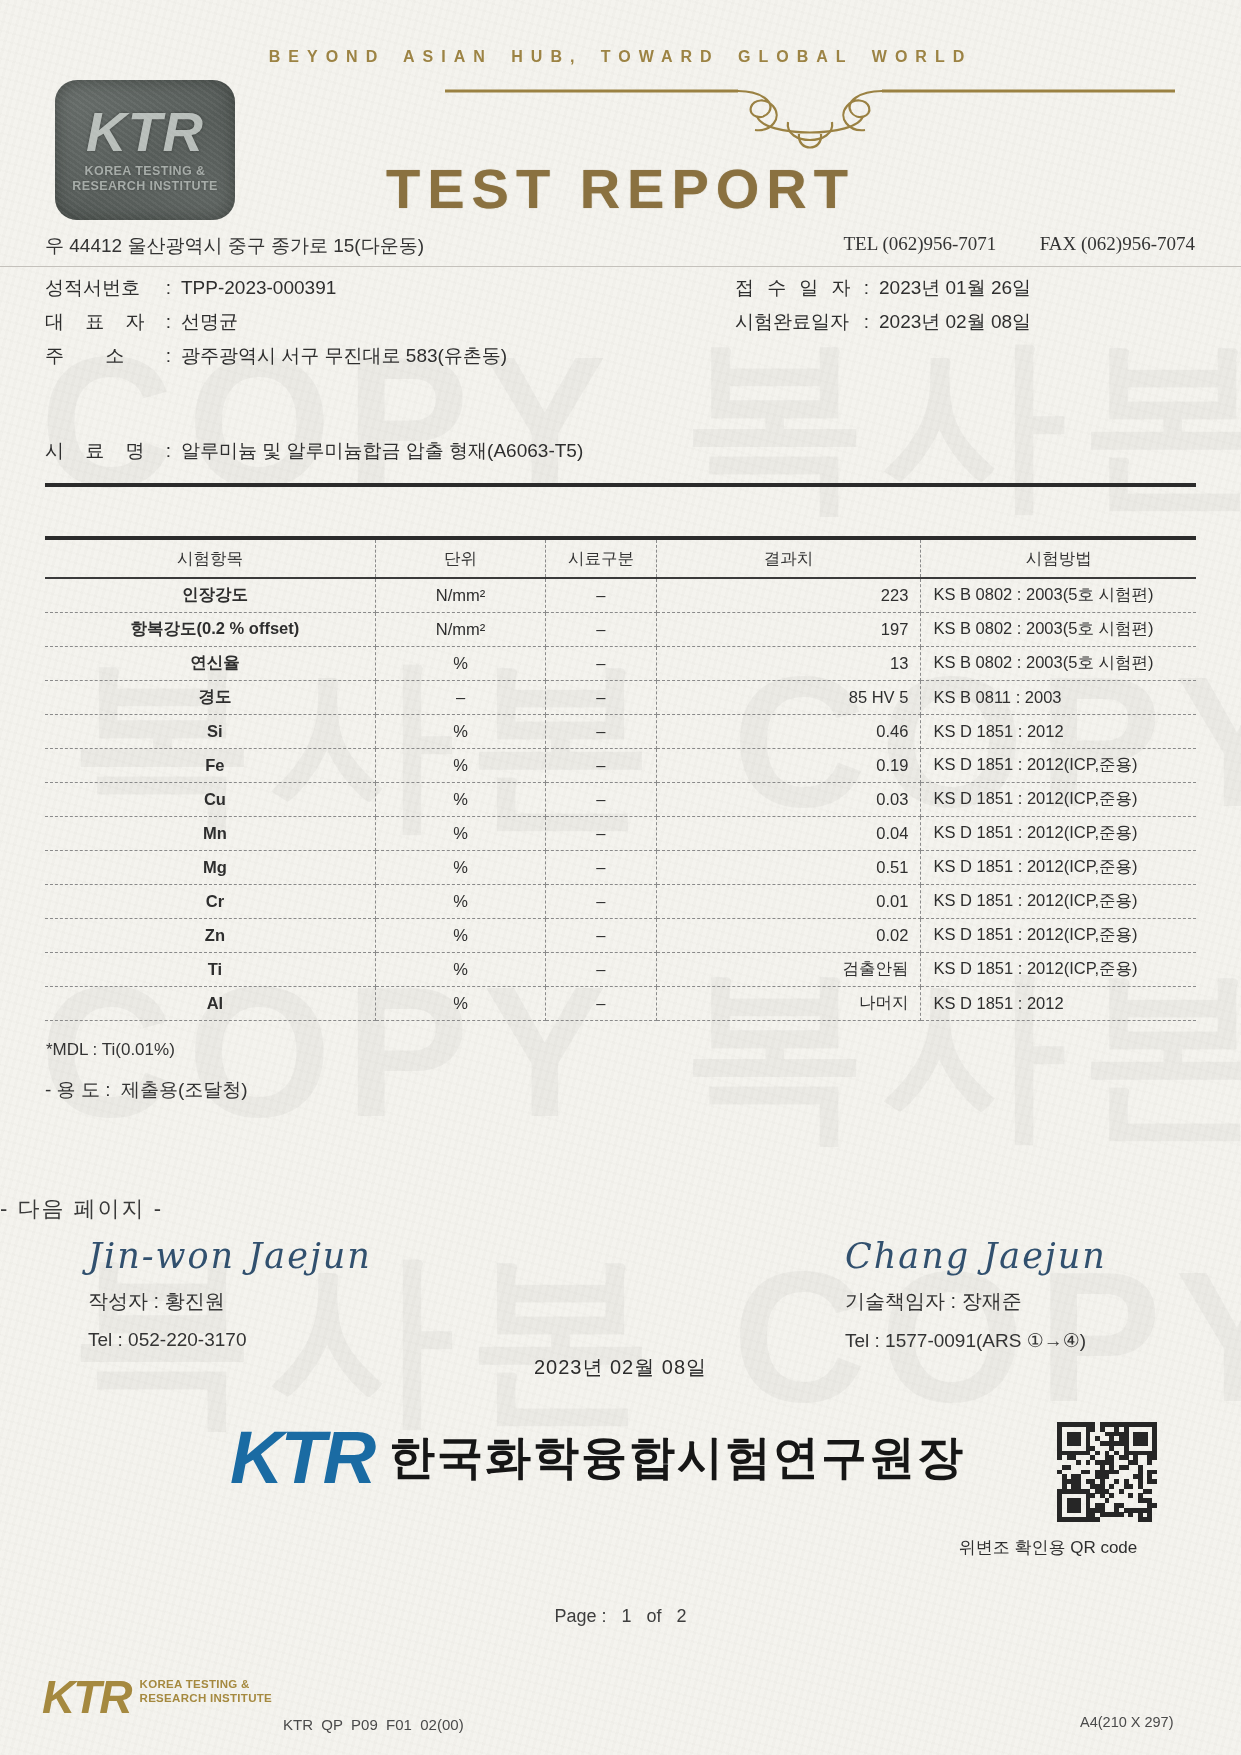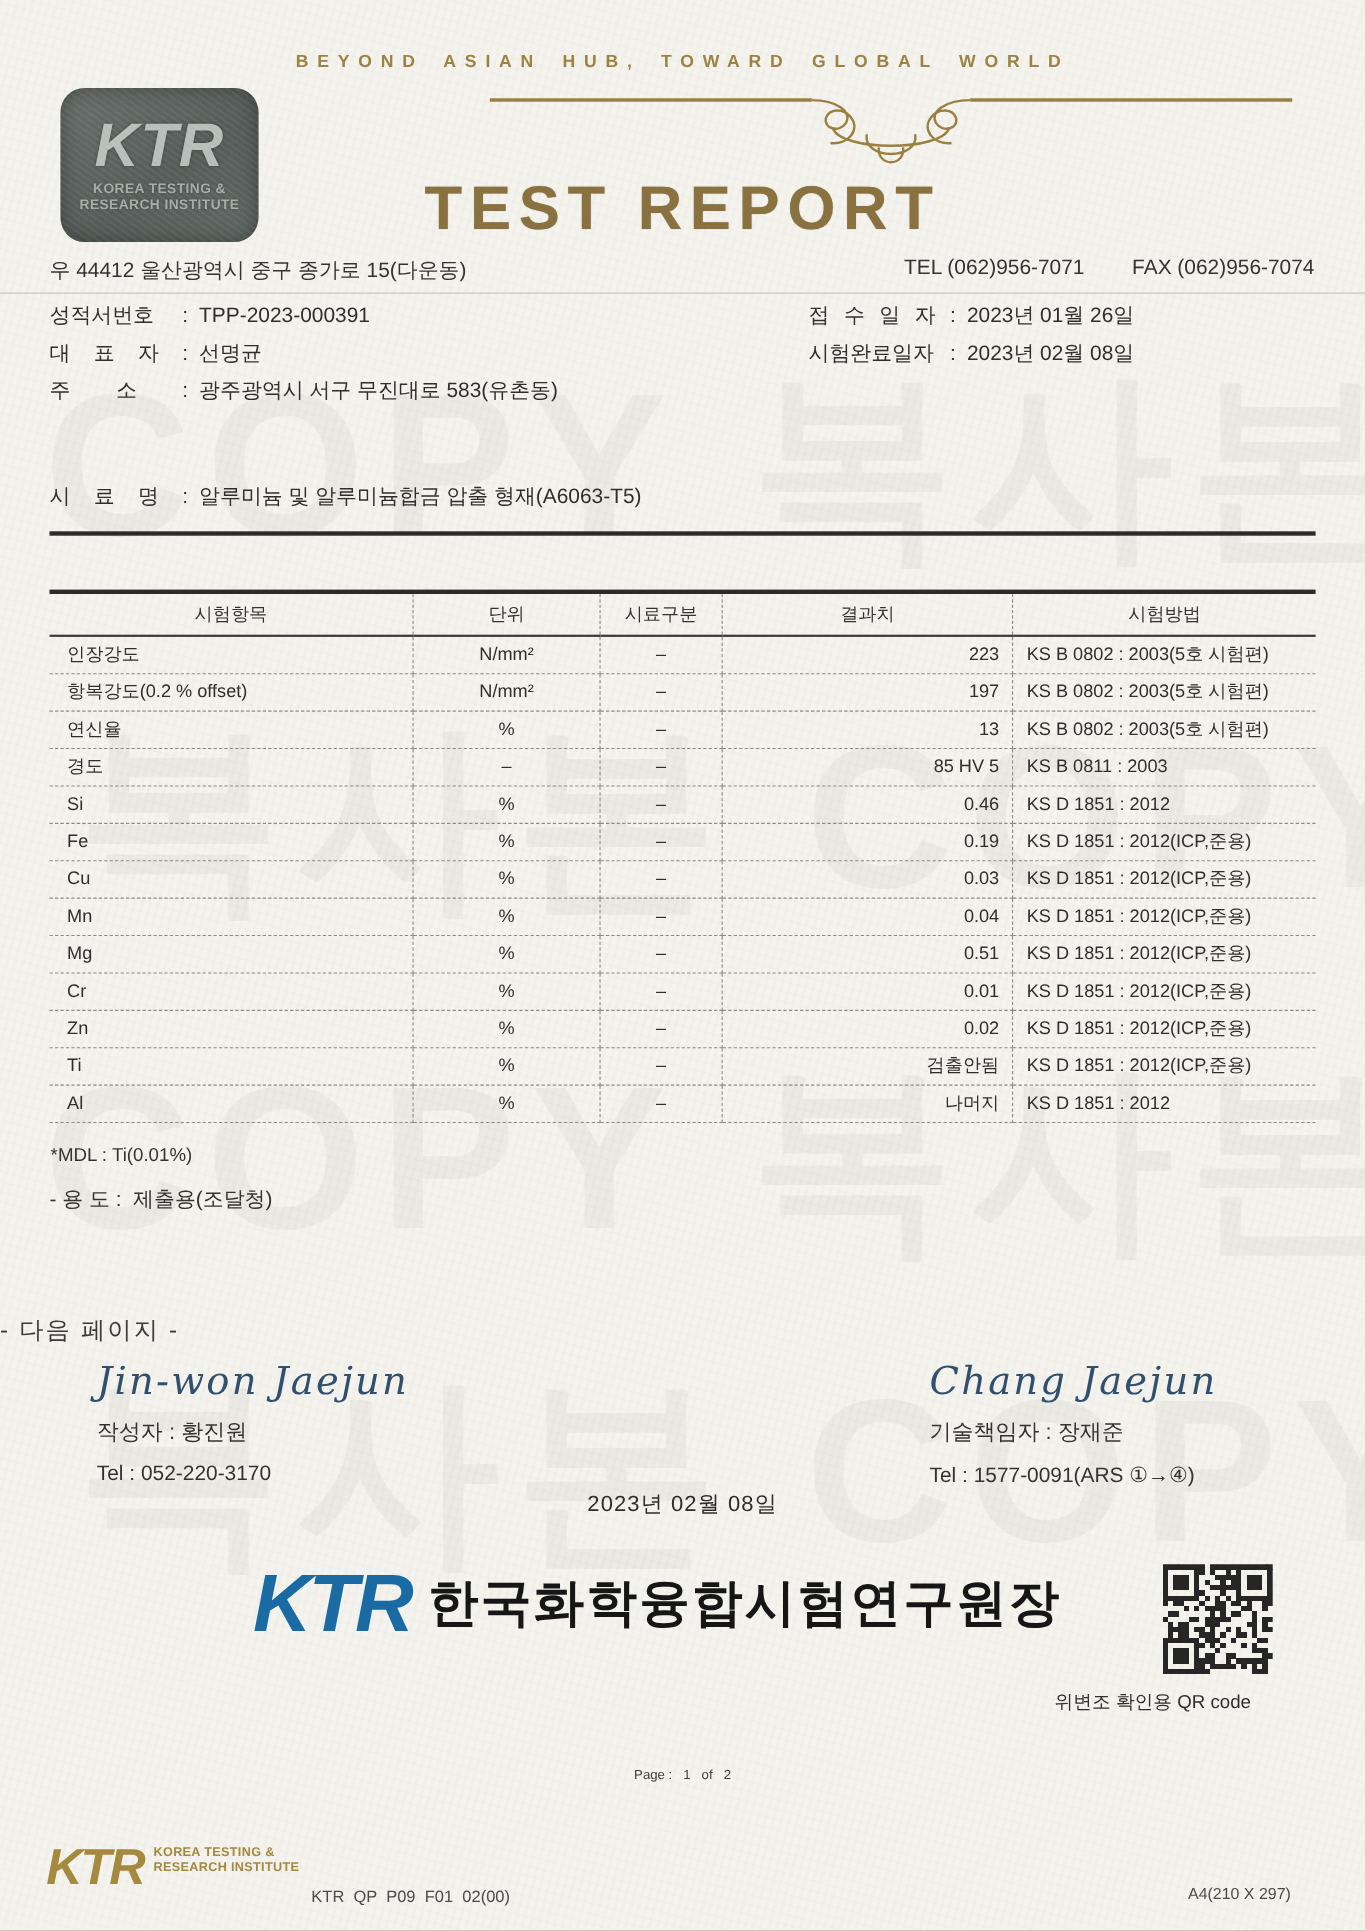--- a/index.html
+++ b/index.html
@@ -31,21 +31,21 @@
   .stamp-ktr { font-size:56px; font-weight:700; font-style:italic; color:#cdd3cf; opacity:.82;
            letter-spacing:1px; text-shadow:0 0 3px rgba(20,22,20,.6); line-height:52px; }
   .stamp-sub { font-size:12.5px; font-weight:700; color:#c3c9c5; opacity:.72; letter-spacing:.4px;
            line-height:15px; text-align:center; margin-top:6px; text-shadow:0 0 2px rgba(20,22,20,.5); }
   .report-title { top:156px; width:100%; text-align:center; font-size:56px; font-weight:700;
            letter-spacing:7px; color:#8a7140; text-shadow:0 0 1px rgba(110,88,40,.55); }
 
   
   .addr { top:233px; left:45px; font-size:19px; color:#333; }
   .telfax { top:233px; right:46px; font-size:19px; color:#333; }
-  .telfax span { margin-left:38px; }
+  .telfax span { margin-left:38px;font-family:Liberation Serif, serif; }
   .telfax span:first-child { margin-left:0; }
 
   .info-rule { top:266px; left:0px; width:1241px; height:1px; background:#c4c1bb; }
 
   
   .info-left  { top:271px; left:45px;  width:640px; font-size:19px; }
   .info-right { top:271px; left:735px; width:480px; font-size:19px; }
   .info-line  { line-height:34px; white-space:nowrap; }
   .lbl   { display:inline-block; width:126px; text-align-last:justify; margin-right:10px; }
   .lbl-r { display:inline-block; width:134px; text-align-last:justify; margin-right:10px; }
@@ -55,21 +55,21 @@
   .rule-top { top:483px; left:45px; width:1151px; height:4px; background:#2b2b2b; }
   .results-title { top:496px; width:100%; text-align:center; font-size:25px; font-weight:700;
                    letter-spacing:10px; color:#222; }
   .tbl-wrap { top:536px; left:45px; width:1151px; border-top:4px solid #2b2b2b; }
   table.results { width:100%; border-collapse:collapse; table-layout:fixed; font-size:16.5px; color:#2e2e2e; }
   .results th { font-weight:400; height:38px; border-bottom:2px solid #3a3a3a; border-right:1px dashed #8a8a8a;
                 text-align:center; color:#333; }
   .results th:last-child { border-right:none; }
   .results td { height:34px; border-bottom:1px dashed #8a8a8a; border-right:1px dashed #8a8a8a; padding:0 6px; }
   .results td:last-child { border-right:none; }
-  .results td.c0 { text-align:left; padding-left:16px; }
+  .results td.c0 { text-align:center; padding-left:16px;font-weight:bold; }
   .results td.c1, .results td.c2 { text-align:center; }
   .results td.c3 { text-align:right; padding-right:12px; }
   .results td.c4 { text-align:left; padding-left:12px; }
   .footnote { top:1040px; left:46px; font-size:17px; color:#333; }
   .usage    { top:1077px; left:45px; font-size:19px; color:#333; white-space:pre; }
 
   .next-page { top:1194px; width:100%; text-align:left; font-size:22px; color:#3a3a3a; letter-spacing:2px; }
 
   
   .sig { position:absolute; top:1236px; }
@@ -84,21 +84,21 @@
 
   .org-row { top:1414px; left:230px; height:88px; display:flex; align-items:center; }
   .ktr-blue { font-size:74px; font-weight:700; font-style:italic; color:#1a6ba3; letter-spacing:-3px;
               margin-right:16px; line-height:74px; }
   .org-name { font-size:46px; font-weight:700; color:#161616; letter-spacing:2px; }
 
   .qr { top:1422px; left:1057px; width:100px; height:100px; }
   .qr svg { width:100%; height:100%; fill:#262626; shape-rendering:crispEdges; }
   .qr-cap { top:1536px; left:928px; width:240px; text-align:center; font-size:17px; color:#2e2e2e; }
 
-  .page-no { top:1606px; width:100%; text-align:center; font-size:12px; color:#3d3d3d; white-space:pre; }
+  .page-no { top:1606px; width:100%; text-align:center; font-size:18px; color:#3d3d3d; white-space:pre; }
 
   
   .f-logo { top:1670px; left:42px; display:flex; }
   .f-ktr  { font-size:46px; font-weight:700; font-style:italic; color:#a5893f; letter-spacing:-2px; }
   .f-sub  { margin-left:9px; padding-top:7px; font-size:11.5px; font-weight:700; color:#a5893f;
             line-height:14px; letter-spacing:.3px; }
   .f-code  { top:1716px; left:283px; font-size:15px; color:#4a4a4a; white-space:pre; }
   .f-paper { top:1714px; left:1080px; font-size:14.5px; color:#4a4a4a; }
 </style>
 </head>

